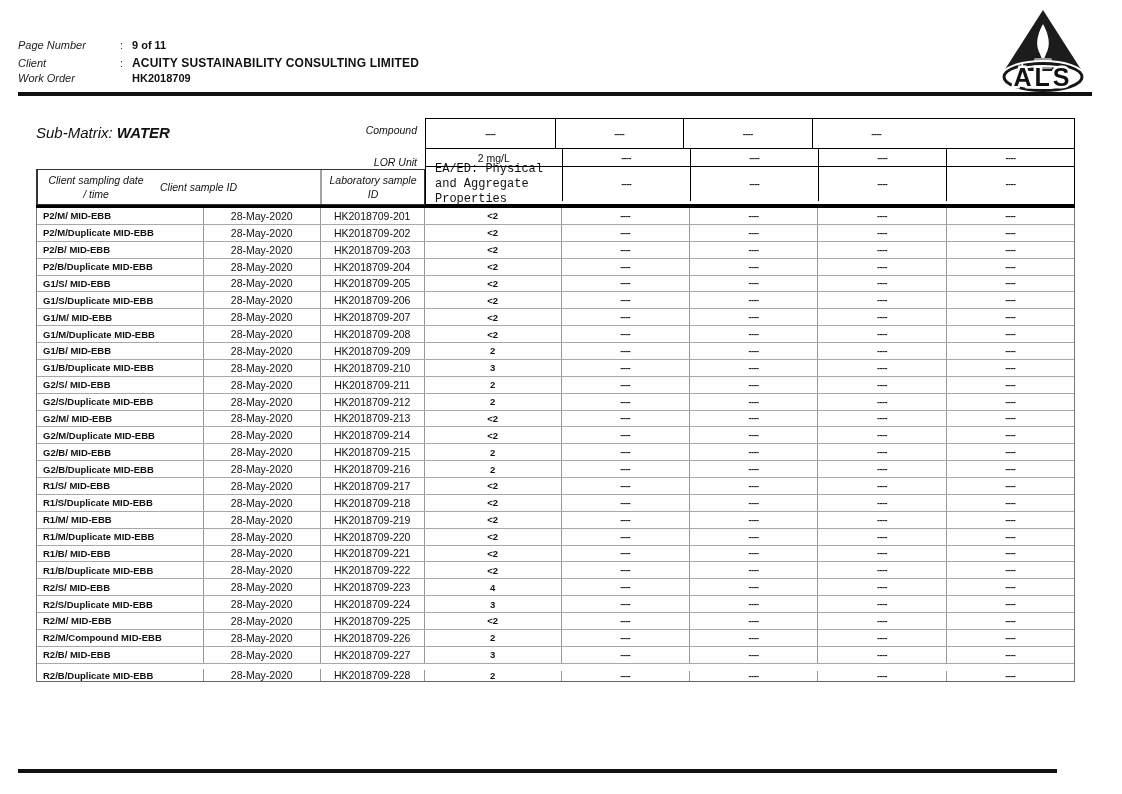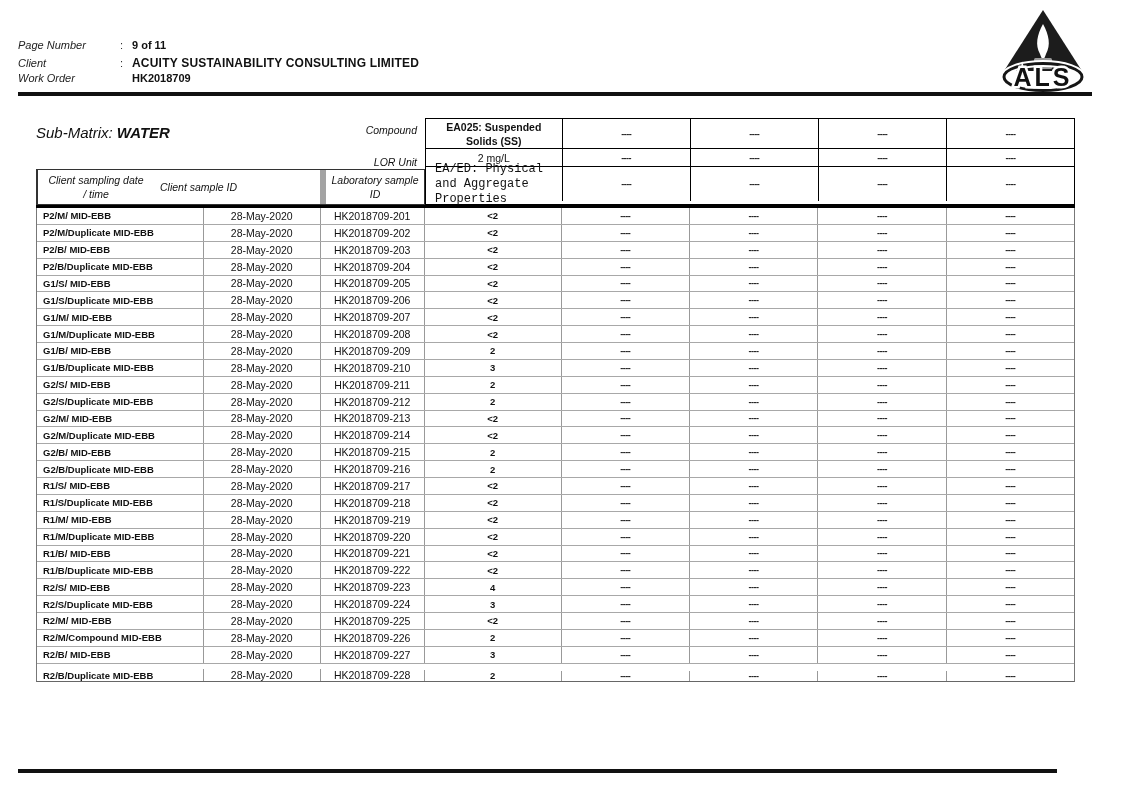--- a/index.html
+++ b/index.html
@@ -30,21 +30,21 @@
   .submatrix{position:absolute;left:0;top:6px;font-size:15px;font-style:italic;}
   .submatrix b{font-weight:bold;}
   .lbl-compound{position:absolute;right:8px;top:6px;font-style:italic;font-size:10.5px;text-align:right;}
   .lbl-lor{position:absolute;right:8px;top:38px;font-style:italic;font-size:10.5px;}
   .client-box{position:absolute;left:0;top:51px;width:389px;height:36px;
     border:1px solid #333;box-sizing:border-box;display:flex;}
   .cb-cell{box-sizing:border-box;display:flex;flex-direction:column;justify-content:center;
     font-style:italic;font-size:10.5px;line-height:14px;}
   .cb-cell.c1{width:166px;padding-left:6px;}
   .cb-cell.c2{width:117px;border-left:1px solid #333;text-align:center;}
-  .cb-cell.c3{width:104px;border-left:6px solid #a3a3a3;text-align:center;}
+  .cb-cell.c3{width:104px;border-left:2px solid #a3a3a3;text-align:center;}
 
   .right-zone{position:absolute;left:389px;top:0;width:650px;height:87px;
     border:1.5px solid #000;box-sizing:border-box;background:#fff;}
   .rrow{display:flex;box-sizing:border-box;}
   .rrow.ra{height:30px;border-bottom:1px solid #000;}
   .rrow.rb{height:18px;border-bottom:1px solid #000;}
   .rrow.rc{height:34px;}
   .rcell{box-sizing:border-box;display:flex;align-items:center;justify-content:center;
     text-align:center;font-size:10.5px;}
   .rcell+.rcell{border-left:1px solid #000;}
@@ -121,21 +121,20 @@
           <div class="cb-cell c1">Client sample ID</div>
           <div class="cb-cell c3">
             <div>Laboratory sample</div>
             <div>ID</div>
           </div>
         </div>
       </div>
 
       <div class="right-zone">
         <div class="rrow ra">
-          <div class="rcell w1 cmpd">EA025: Suspended Solids (SS)</div>
           <div class="rcell wd dash-cell">----</div>
           <div class="rcell wd dash-cell">----</div>
           <div class="rcell wd dash-cell">----</div>
           <div class="rcell wd dash-cell">----</div>
         </div>
         <div class="rrow rb">
           <div class="rcell w1">2 mg/L</div>
           <div class="rcell wd dash-cell">----</div>
           <div class="rcell wd dash-cell">----</div>
           <div class="rcell wd dash-cell">----</div>

